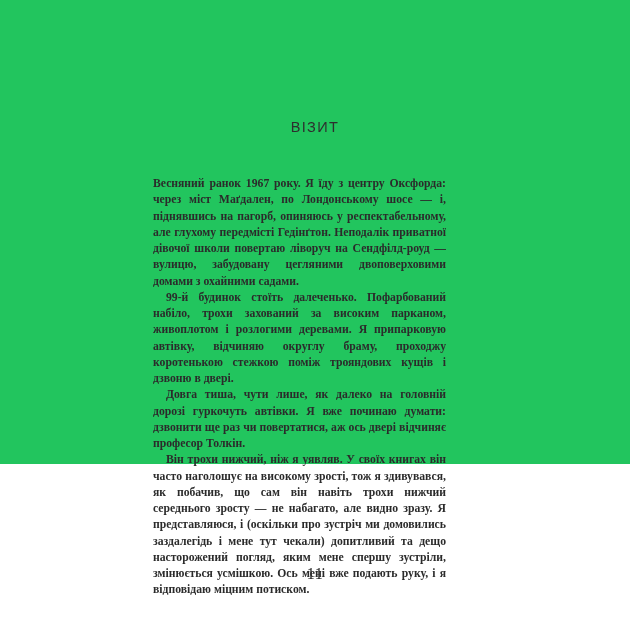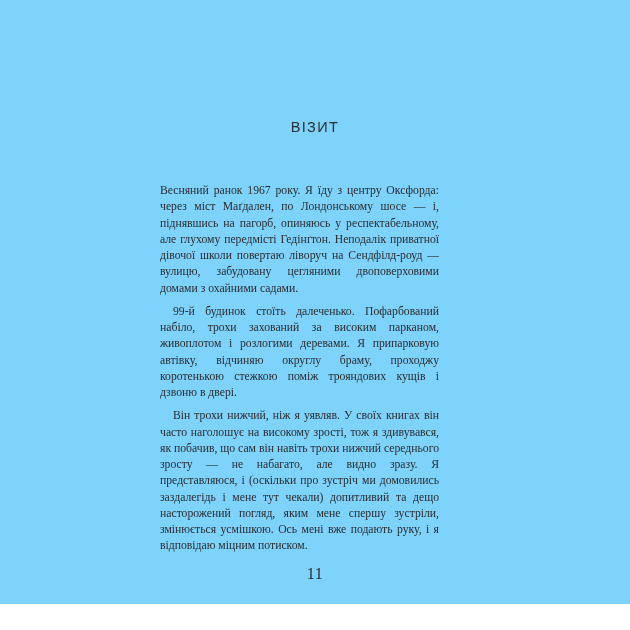--- a/index.html
+++ b/index.html
@@ -10,50 +10,51 @@
     width: 630px;
     height: 630px;
     background: #ffffff;
     font-family: "Liberation Serif", "DejaVu Serif", serif;
     color: #2b2b2b;
     overflow: hidden;
   }
   .page {
     position: relative;
     width: 630px;
-    height: 604px;
-    background: #7dd3fc;
+    height: 464px;
+    background: #22c55e;
   }
   .chapter-title {
     position: absolute;
     left: 0;
     top: 119px;
     width: 630px;
     text-align: center;
     font-family: "Liberation Sans", "DejaVu Sans", sans-serif;
     font-size: 14.5px;
     letter-spacing: 1.4px;
     color: #2e2e2e;
     font-weight: 400;
   }
   .text-block {
     position: absolute;
     left: 153px;
     top: 176px;
     width: 293px;
   }
   .text-block p {
-    margin: 7px;
+    margin: 0;
     font-size: 11.7px;
     line-height: 16.25px;
     text-align: justify;
     text-justify: inter-word;
     hyphens: manual;
     color: #2b2b2b;
     text-indent: 0;
+    font-weight: bold;
   }
   .text-block p.indented {
     text-indent: 13px;
   }
   .page-number {
     position: absolute;
     left: 0;
     top: 565px;
     width: 630px;
     text-align: center;
@@ -65,18 +66,19 @@
 </head>
 <body>
 
 <div class="page">
 
   <div class="chapter-title">ВІЗИТ</div>
 
   <div class="text-block">
     <p>Весняний ранок 1967 року. Я їду з центру Оксфорда: через міст Маґдален, по Лондонському шосе — і, піднявшись на пагорб, опиняюсь у респектабельному, але глухому передмісті Гедінґтон. Неподалік приватної дівочої школи повертаю ліворуч на Сендфілд-роуд — вулицю, забудовану цегляними двоповерховими домами з охайними садами.</p>
     <p class="indented">99-й будинок стоїть далеченько. Пофарбований набіло, трохи захований за високим парканом, живоплотом і розлогими деревами. Я припарковую автівку, відчиняю округлу браму, проходжу коротенькою стежкою поміж трояндових кущів і дзвоню в двері.</p>
+    <p class="indented">Довга тиша, чути лише, як далеко на головній дорозі гуркочуть автівки. Я вже починаю думати: дзвонити ще раз чи повертатися, аж ось двері відчиняє професор Толкін.</p>
     <p class="indented">Він трохи нижчий, ніж я уявляв. У своїх книгах він часто наголошує на високому зрості, тож я здивувався, як побачив, що сам він навіть трохи нижчий середнього зросту — не набагато, але видно зразу. Я представляюся, і (оскільки про зустріч ми домовились заздалегідь і мене тут чекали) допитливий та дещо насторожений погляд, яким мене спершу зустріли, змінюється усмішкою. Ось мені вже подають руку, і я відповідаю міцним потиском.</p>
   </div>
 
   <div class="page-number">11</div>
 
 </div>
 
 </body></html>

